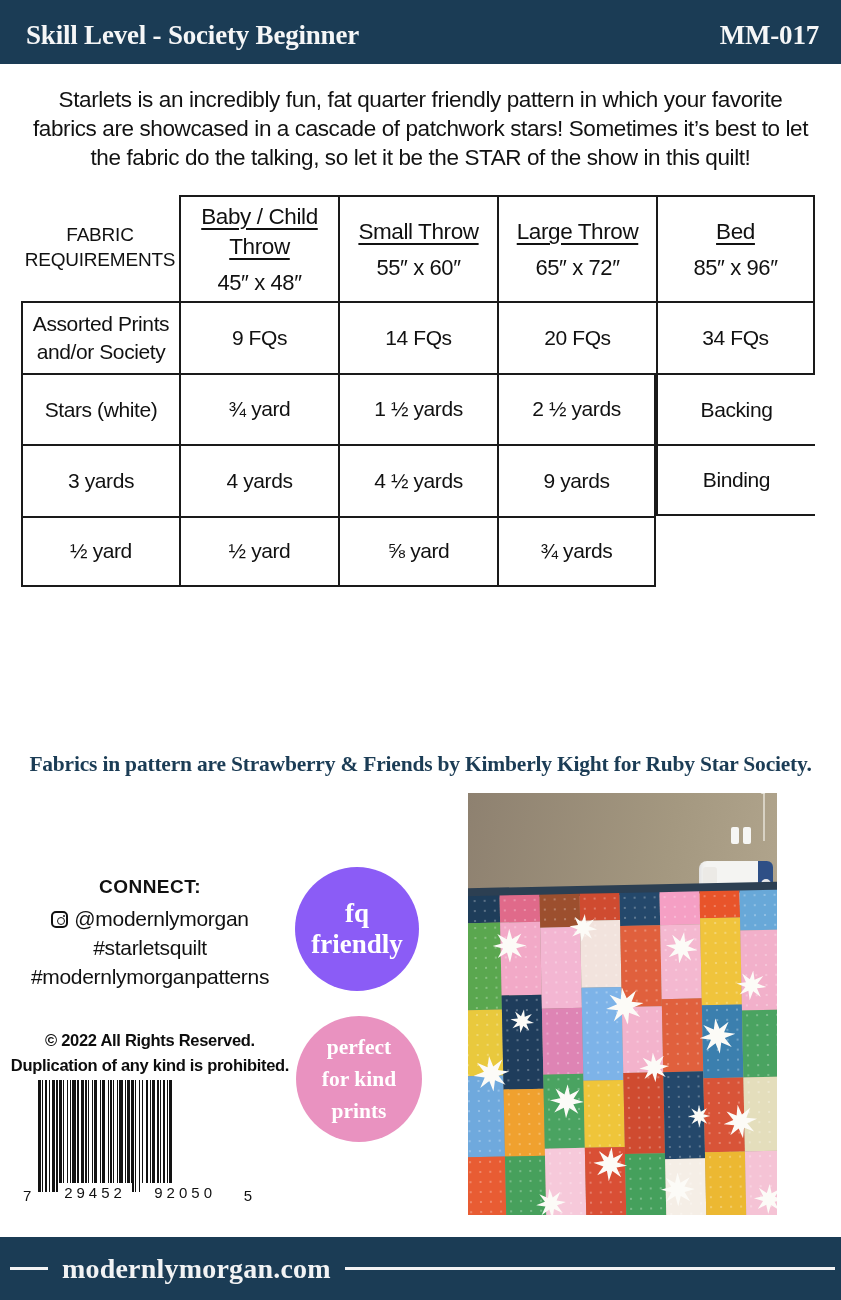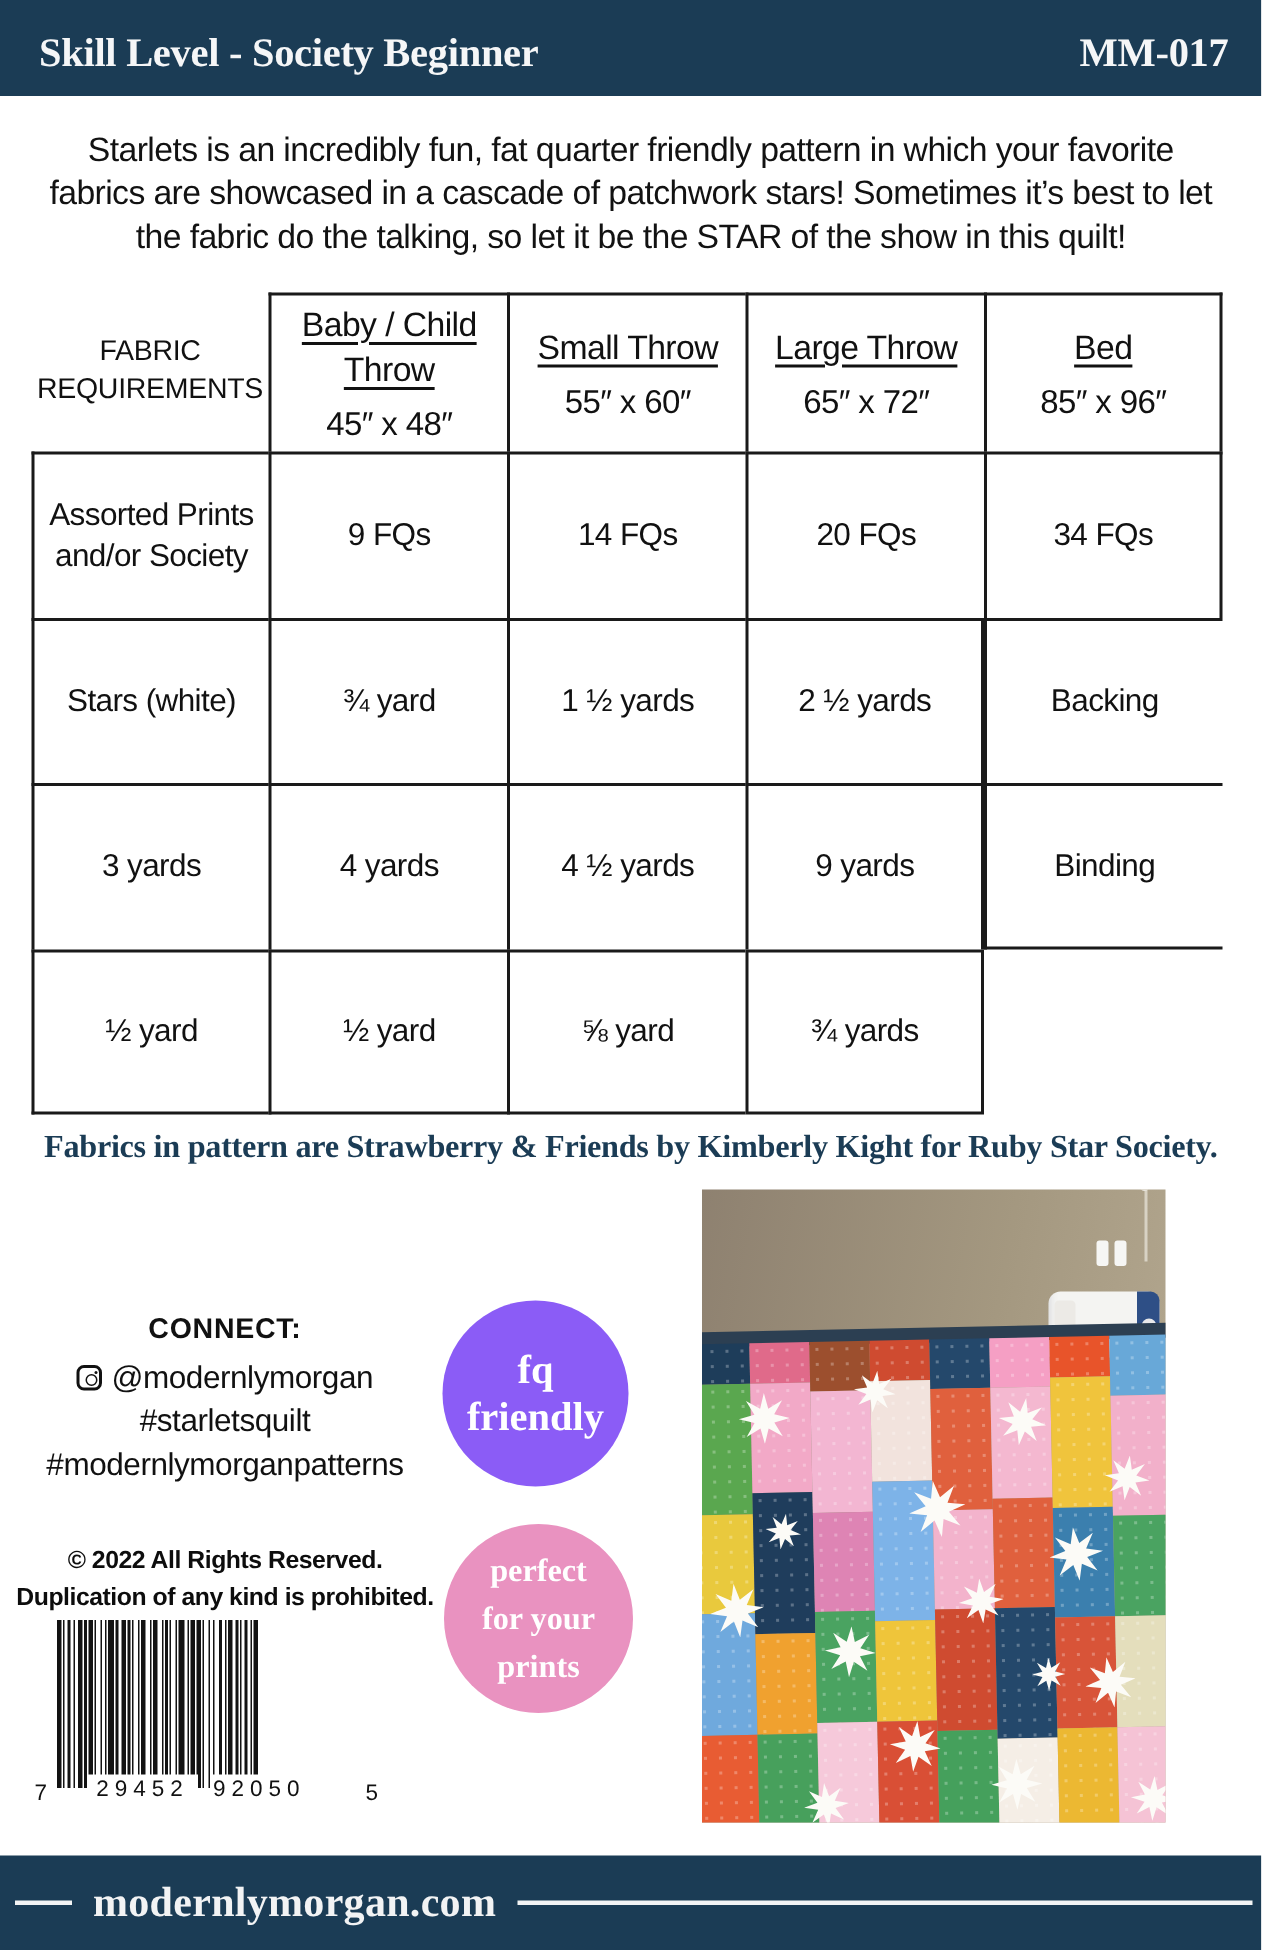--- a/index.html
+++ b/index.html
@@ -14,21 +14,21 @@
   .topbar{position:absolute;left:0;top:0;width:841px;height:64px;background:var(--navy);
     display:flex;align-items:center;justify-content:space-between;padding:6px 22px 0 26px;}
   .topbar .title,.topbar .code{font-family:"Liberation Serif",serif;font-weight:700;
     color:#f5f6f7;font-size:27px;letter-spacing:-0.2px;}
 
   
   .intro{position:absolute;left:24px;top:86px;width:793px;text-align:center;
     font-size:22.5px;line-height:1.28;color:#121212;letter-spacing:-0.4px;}
 
   
-  .reqtable{position:absolute;left:21px;top:195px;width:794px;height:548px;display:grid;
+  .reqtable{position:absolute;left:21px;top:195px;width:794px;height:392px;display:grid;
     grid-template-columns:158px repeat(4,1fr);grid-template-rows:106px repeat(4,1fr);}
   .cell{border-left:2px solid var(--ink);border-top:2px solid var(--ink);
     display:flex;flex-direction:column;align-items:center;justify-content:center;
     text-align:center;letter-spacing:-0.4px;color:#111;padding:4px 6px;}
   .cell.col-last{border-right:2px solid var(--ink);}
   .cell.row-last{border-bottom:2px solid var(--ink);}
   .cell.corner{border-left:none;border-top:none;}
   .corner-label{font-size:19px;line-height:1.3;letter-spacing:-0.2px;}
   .colname{font-size:22.5px;line-height:1.35;text-decoration:underline;
     text-decoration-thickness:2px;text-underline-offset:4px;max-width:130px;}
@@ -54,21 +54,21 @@
 
   
   .copyright{position:absolute;left:10px;top:1028px;width:280px;text-align:center;
     font-size:16.5px;font-weight:700;line-height:1.5;letter-spacing:-0.3px;color:#0d0d0d;}
 
   
   .barcode{position:absolute;left:38px;top:1080px;width:200px;height:132px;}
   .bars{display:flex;height:112px;align-items:stretch;}
   .bcnum{position:absolute;font-size:15px;color:#111;letter-spacing:2px;}
   .bcnum.g1{left:20px;width:74px;bottom:10px;background:#fff;text-align:center;height:19px;line-height:19px;letter-spacing:4px;}
-  .bcnum.g2{left:104px;width:74px;bottom:10px;background:#fff;text-align:left;height:19px;line-height:19px;letter-spacing:4px;}
+  .bcnum.g2{left:104px;width:74px;bottom:10px;background:#fff;text-align:right;height:19px;line-height:19px;letter-spacing:4px;}
   .bcnum.dleft{left:-15px;bottom:8px;letter-spacing:0;}
   .bcnum.dright{right:-14px;bottom:8px;letter-spacing:0;}
 
   
   .badge{position:absolute;border-radius:50%;display:flex;flex-direction:column;
     align-items:center;justify-content:center;text-align:center;
     font-family:"Liberation Serif",serif;font-weight:700;color:#ffffff;}
   .badge.fq{left:295px;top:867px;width:124px;height:124px;font-size:27px;line-height:1.15;}
   .badge.lp{left:296px;top:1016px;width:126px;height:126px;font-size:21.5px;line-height:1.5;}
 
@@ -302,21 +302,21 @@
     <span class="bcnum g2">92050</span>
     <span class="bcnum dright">5</span>
   </div>
 
   <div class="badge fq" style="background: #8b5cf6;">
     <div>fq</div>
     <div>friendly</div>
   </div>
   <div class="badge lp" style="background: rgb(233, 146, 192);">
     <div>perfect</div>
-    <div>for your</div>
+    <div>for kind</div>
     <div>prints</div>
   </div>
 
   <div class="photo">
     <div class="machine">
       <div class="wire"></div>
       <div class="wiretip"></div>
       <div class="spool s1"></div>
       <div class="spool s2"></div>
       <div class="body"></div>

